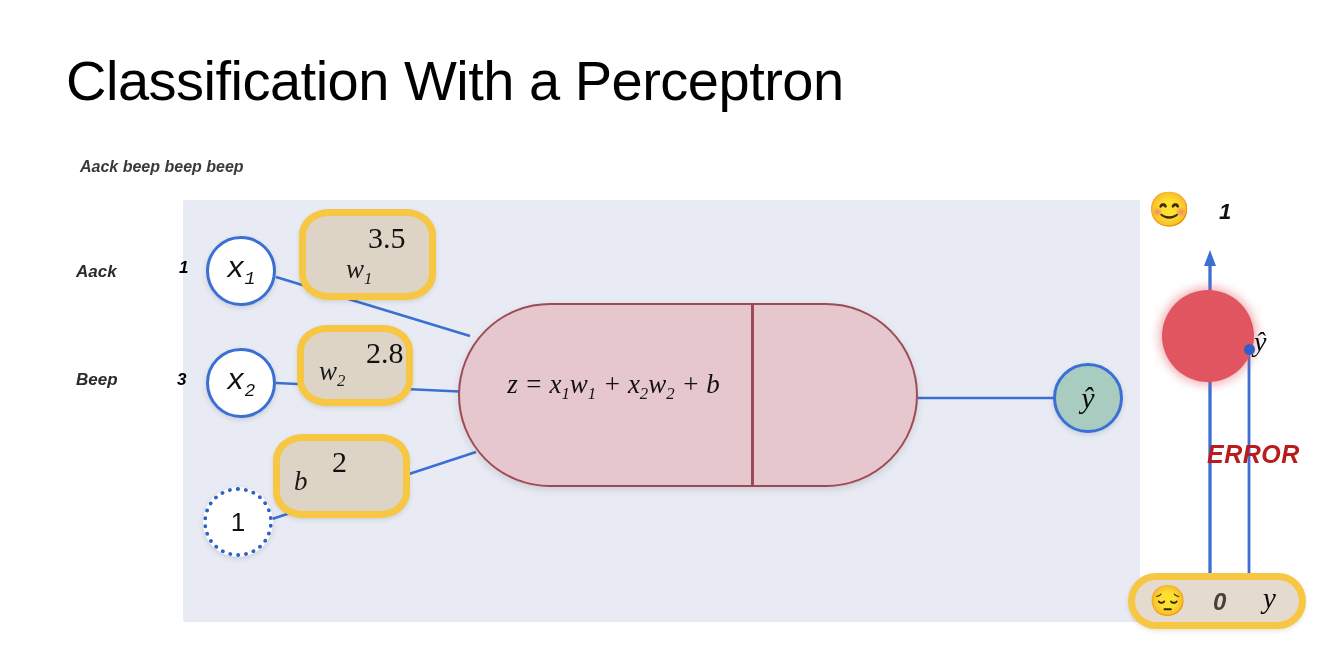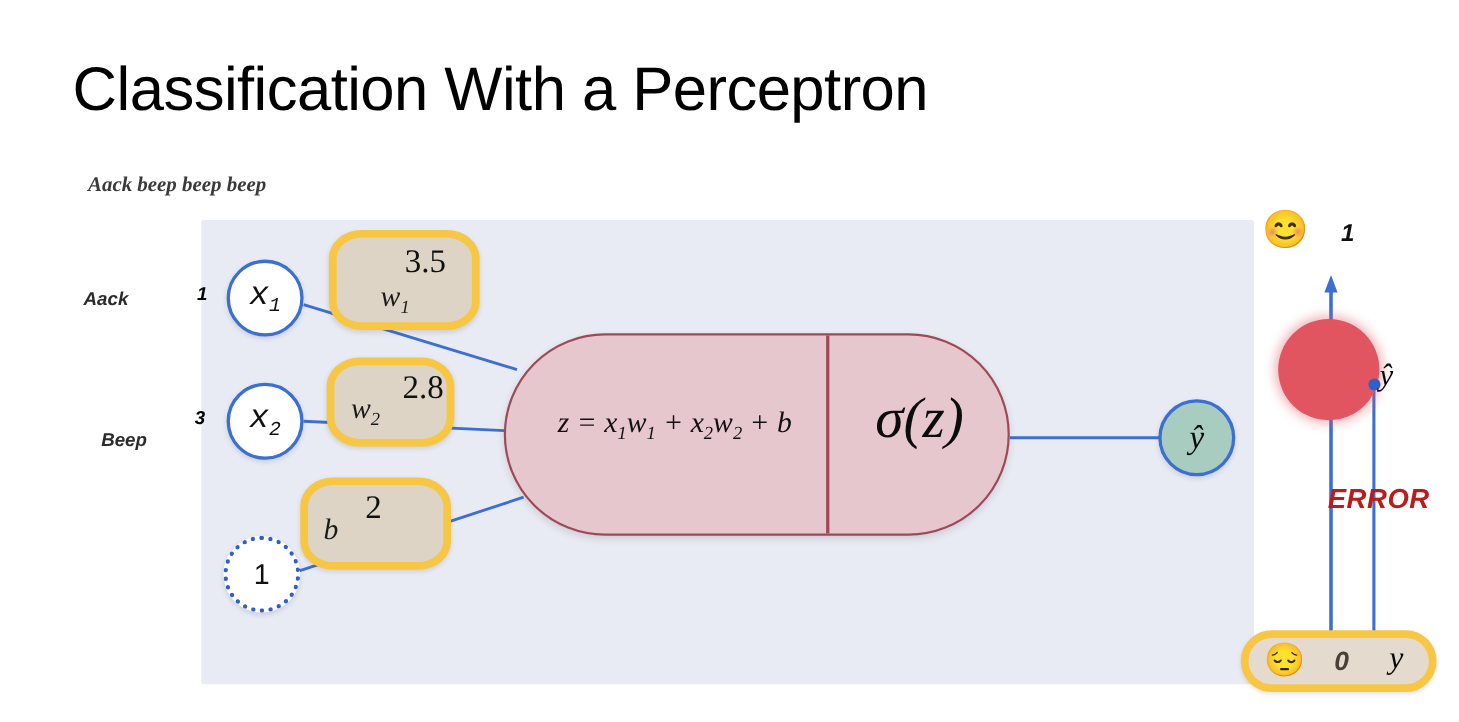--- a/index.html
+++ b/index.html
@@ -25,22 +25,22 @@
     font-size: 56px;
     font-weight: 400;
     color: #000000;
     letter-spacing: -0.5px;
     white-space: nowrap;
   }
   #slide-subtitle {
     position: absolute;
     left: 80px;
     top: 158px;
-    font-family: Liberation Serif, serif;
-    font-size: 19px;
+    font-family: Liberation Sans, sans-serif;
+    font-size: 16px;
     font-style: italic;
     font-weight: 700;
     color: #3a3a3a;
     white-space: nowrap;
   }
 
   
   #diagram-panel {
     position: absolute;
     left: 183px;
@@ -346,21 +346,21 @@
   <line x1="1210" y1="262" x2="1210" y2="600" stroke="#3b6fd4" stroke-width="2.8"></line>
   <polygon points="1210,600 1204,584 1216,584" fill="#3b6fd4"></polygon>
 
   <line x1="1249" y1="350" x2="1249" y2="600" stroke="#3b6fd4" stroke-width="2.8"></line>
   <polygon points="1249,600 1243,584 1255,584" fill="#3b6fd4"></polygon>
 </svg>
 
 <div class="row-label" style="left:76px; top:262px;">Aack</div>
 <div class="row-value" style="left:179px; top:258px;">1</div>
 
-<div class="row-label" style="left:92px; top:370px;margin-top:20px;">Beep</div>
+<div class="row-label" style="left:76px; top:370px;">Beep</div>
 <div class="row-value" style="left:177px; top:370px;">3</div>
 
 <div class="input-node" style="left:206px; top:236px;">
   <span class="node-text"><i>x</i><sub>1</sub></span>
 </div>
 
 <div class="input-node" style="left:206px; top:348px;">
   <span class="node-text"><i>x</i><sub>2</sub></span>
 </div>
 
@@ -381,21 +381,20 @@
 <div class="weight-box" style="left:273px; top:434px; width:137px; height:84px;">
   <span class="w-sym" style="left:14px; top:25px;">b</span>
   <span class="w-val" style="left:52px; top:4px;">2</span>
 </div>
 
 <div id="neuron-pill">
   <div id="neuron-divider"></div>
   <div id="neuron-z-formula">
     <i>z</i> = <i>x</i><sub>1</sub><i>w</i><sub>1</sub> + <i>x</i><sub>2</sub><i>w</i><sub>2</sub> + <i>b</i>
   </div>
-  <div id="neuron-sigma">σ(z)</div>
 </div>
 
 <div id="output-node">
   <span class="node-text">ŷ</span>
 </div>
 
 <div id="target-emoji">😊</div>
 <div id="target-value">1</div>
 
 <div id="prediction-blob"></div>

